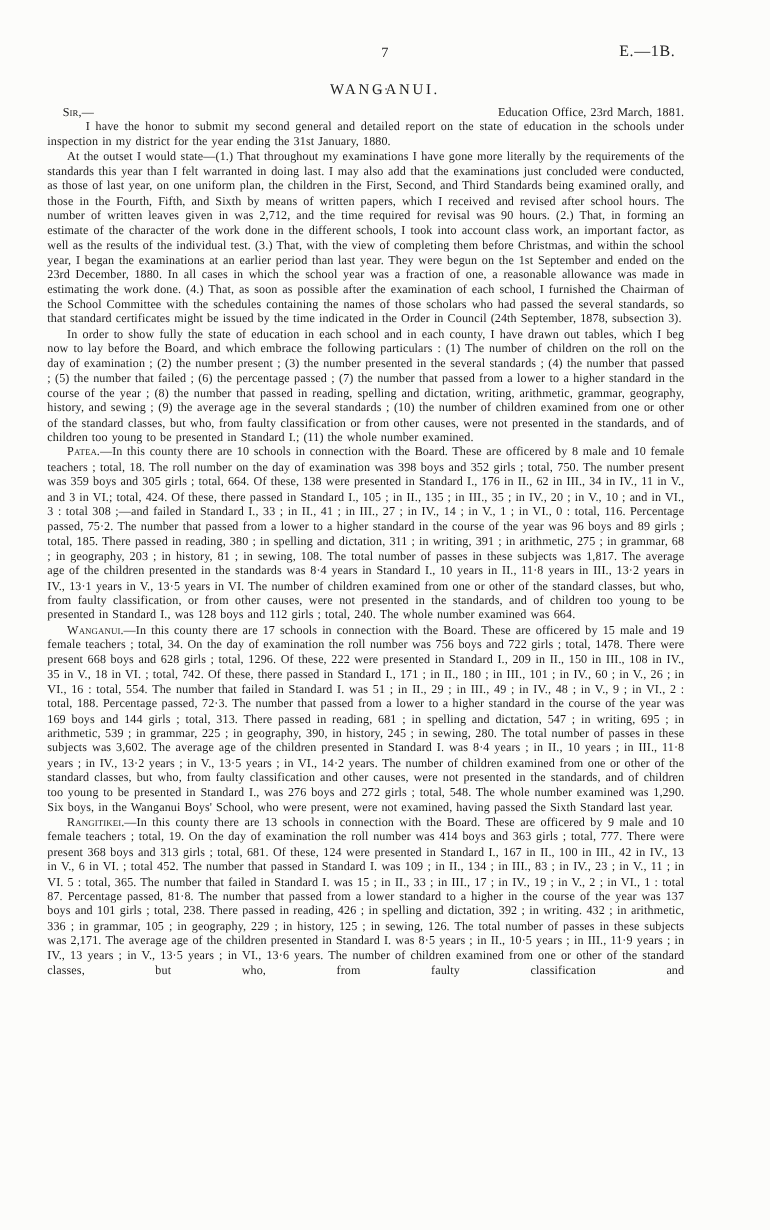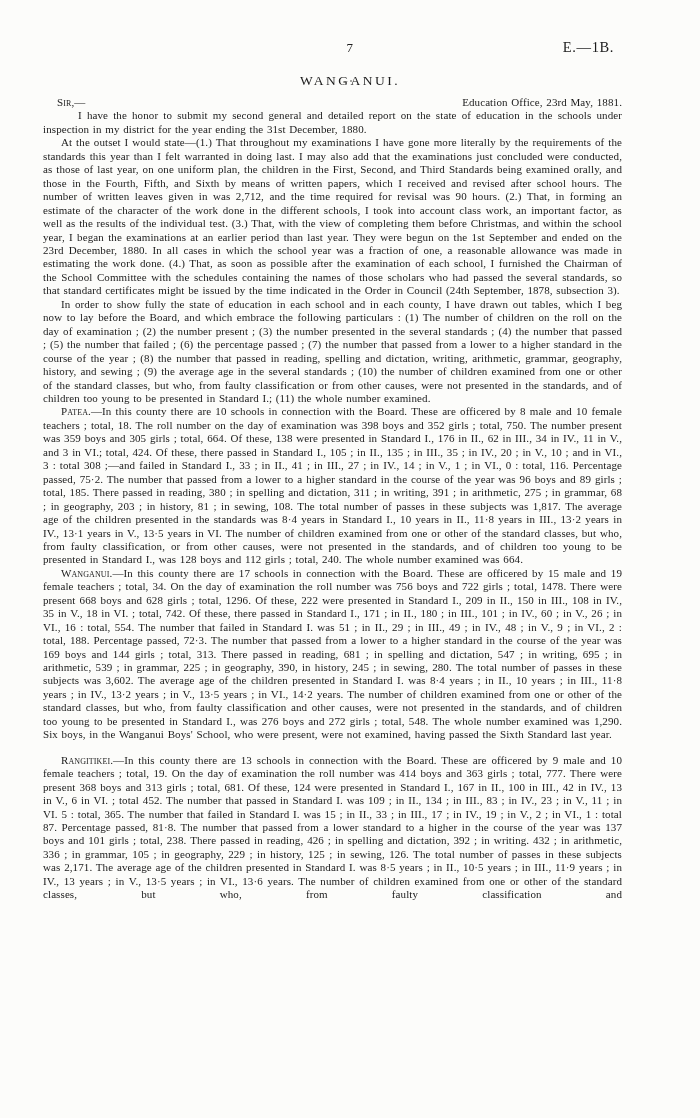--- a/index.html
+++ b/index.html
@@ -74,44 +74,44 @@
     justify-content: space-between;
     line-height: 13.45px;
   }
   .salutation { padding-left: 14px; }
   .sc { font-variant: small-caps; }
   .para {
     margin: 0;
     text-indent: 18px;
   }
   .first-para { text-indent: 35px; }
-  .cut { text-align-last: justify; margin-top: 12px; }
+  .cut { text-align-last: justify; }
 </style>
 </head>
 <body>
 
 <div class="page">
 
   <div class="header">
     <span class="speck s1"></span>
     <span class="speck s2"></span>
     <span class="pageno">7</span>
     <span class="docref">E.—1B.</span>
   </div>
 
   <h1 class="title">WANGANUI.</h1>
 
   <div class="body">
 
     <div class="salutation-row">
       <span class="salutation sc">Sir,—</span>
-      <span class="dateline">Education Office, 23rd May, 1881.</span>
+      <span class="dateline">Education Office, 23rd March, 1881.</span>
     </div>
 
-    <p class="para first-para"><span>I have the honor to submit my second general and detailed report on the state of education in the schools under inspection in my district for the year ending the 31st December, 1880.</span></p>
+    <p class="para first-para"><span>I have the honor to submit my second general and detailed report on the state of education in the schools under inspection in my district for the year ending the 31st January, 1880.</span></p>
 
     <p class="para"><span>At the outset I would state—(1.) That throughout my examinations I have gone more literally by the requirements of the standards this year than I felt warranted in doing last. I may also add that the examinations just concluded were conducted, as those of last year, on one uniform plan, the children in the First, Second, and Third Standards being examined orally, and those in the Fourth, Fifth, and Sixth by means of written papers, which I received and revised after school hours. The number of written leaves given in was 2,712, and the time required for revisal was 90 hours. (2.) That, in forming an estimate of the character of the work done in the different schools, I took into account class work, an important factor, as well as the results of the individual test. (3.) That, with the view of completing them before Christmas, and within the school year, I began the examinations at an earlier period than last year. They were begun on the 1st September and ended on the 23rd December, 1880. In all cases in which the school year was a fraction of one, a reasonable allowance was made in estimating the work done. (4.) That, as soon as possible after the examination of each school, I furnished the Chairman of the School Committee with the schedules containing the names of those scholars who had passed the several standards, so that standard certificates might be issued by the time indicated in the Order in Council (24th September, 1878, subsection 3).</span></p>
 
     <p class="para"><span>In order to show fully the state of education in each school and in each county, I have drawn out tables, which I beg now to lay before the Board, and which embrace the following particulars : (1) The number of children on the roll on the day of examination ; (2) the number present ; (3) the number presented in the several standards ; (4) the number that passed ; (5) the number that failed ; (6) the percentage passed ; (7) the number that passed from a lower to a higher standard in the course of the year ; (8) the number that passed in reading, spelling and dictation, writing, arithmetic, grammar, geography, history, and sewing ; (9) the average age in the several standards ; (10) the number of children examined from one or other of the standard classes, but who, from faulty classification or from other causes, were not presented in the standards, and of children too young to be presented in Standard I.; (11) the whole number examined.</span></p>
 
     <p class="para"><span class="sc">Patea.</span><span>—In this county there are 10 schools in connection with the Board. These are officered by 8 male and 10 female teachers ; total, 18. The roll number on the day of examination was 398 boys and 352 girls ; total, 750. The number present was 359 boys and 305 girls ; total, 664. Of these, 138 were presented in Standard I., 176 in II., 62 in III., 34 in IV., 11 in V., and 3 in VI.; total, 424. Of these, there passed in Standard I., 105 ; in II., 135 ; in III., 35 ; in IV., 20 ; in V., 10 ; and in VI., 3 : total 308 ;—and failed in Standard I., 33 ; in II., 41 ; in III., 27 ; in IV., 14 ; in V., 1 ; in VI., 0 : total, 116. Percentage passed, 75·2. The number that passed from a lower to a higher standard in the course of the year was 96 boys and 89 girls ; total, 185. There passed in reading, 380 ; in spelling and dictation, 311 ; in writing, 391 ; in arithmetic, 275 ; in grammar, 68 ; in geography, 203 ; in history, 81 ; in sewing, 108. The total number of passes in these subjects was 1,817. The average age of the children presented in the standards was 8·4 years in Standard I., 10 years in II., 11·8 years in III., 13·2 years in IV., 13·1 years in V., 13·5 years in VI. The number of children examined from one or other of the standard classes, but who, from faulty classification, or from other causes, were not presented in the standards, and of children too young to be presented in Standard I., was 128 boys and 112 girls ; total, 240. The whole number examined was 664.</span></p>
 
     <p class="para"><span class="sc">Wanganui.</span><span>—In this county there are 17 schools in connection with the Board. These are officered by 15 male and 19 female teachers ; total, 34. On the day of examination the roll number was 756 boys and 722 girls ; total, 1478. There were present 668 boys and 628 girls ; total, 1296. Of these, 222 were presented in Standard I., 209 in II., 150 in III., 108 in IV., 35 in V., 18 in VI. ; total, 742. Of these, there passed in Standard I., 171 ; in II., 180 ; in III., 101 ; in IV., 60 ; in V., 26 ; in VI., 16 : total, 554. The number that failed in Standard I. was 51 ; in II., 29 ; in III., 49 ; in IV., 48 ; in V., 9 ; in VI., 2 : total, 188. Percentage passed, 72·3. The number that passed from a lower to a higher standard in the course of the year was 169 boys and 144 girls ; total, 313. There passed in reading, 681 ; in spelling and dictation, 547 ; in writing, 695 ; in arithmetic, 539 ; in grammar, 225 ; in geography, 390, in history, 245 ; in sewing, 280. The total number of passes in these subjects was 3,602. The average age of the children presented in Standard I. was 8·4 years ; in II., 10 years ; in III., 11·8 years ; in IV., 13·2 years ; in V., 13·5 years ; in VI., 14·2 years. The number of children examined from one or other of the standard classes, but who, from faulty classification and other causes, were not presented in the standards, and of children too young to be presented in Standard I., was 276 boys and 272 girls ; total, 548. The whole number examined was 1,290. Six boys, in the Wanganui Boys' School, who were present, were not examined, having passed the Sixth Standard last year.</span></p>
 
     <p class="para cut"><span class="sc">Rangitikei.</span><span>—In this county there are 13 schools in connection with the Board. These are officered by 9 male and 10 female teachers ; total, 19. On the day of examination the roll number was 414 boys and 363 girls ; total, 777. There were present 368 boys and 313 girls ; total, 681. Of these, 124 were presented in Standard I., 167 in II., 100 in III., 42 in IV., 13 in V., 6 in VI. ; total 452. The number that passed in Standard I. was 109 ; in II., 134 ; in III., 83 ; in IV., 23 ; in V., 11 ; in VI. 5 : total, 365. The number that failed in Standard I. was 15 ; in II., 33 ; in III., 17 ; in IV., 19 ; in V., 2 ; in VI., 1 : total 87. Percentage passed, 81·8. The number that passed from a lower standard to a higher in the course of the year was 137 boys and 101 girls ; total, 238. There passed in reading, 426 ; in spelling and dictation, 392 ; in writing. 432 ; in arithmetic, 336 ; in grammar, 105 ; in geography, 229 ; in history, 125 ; in sewing, 126. The total number of passes in these subjects was 2,171. The average age of the children presented in Standard I. was 8·5 years ; in II., 10·5 years ; in III., 11·9 years ; in IV., 13 years ; in V., 13·5 years ; in VI., 13·6 years. The number of children examined from one or other of the standard classes, but who, from faulty classification and</span></p>

